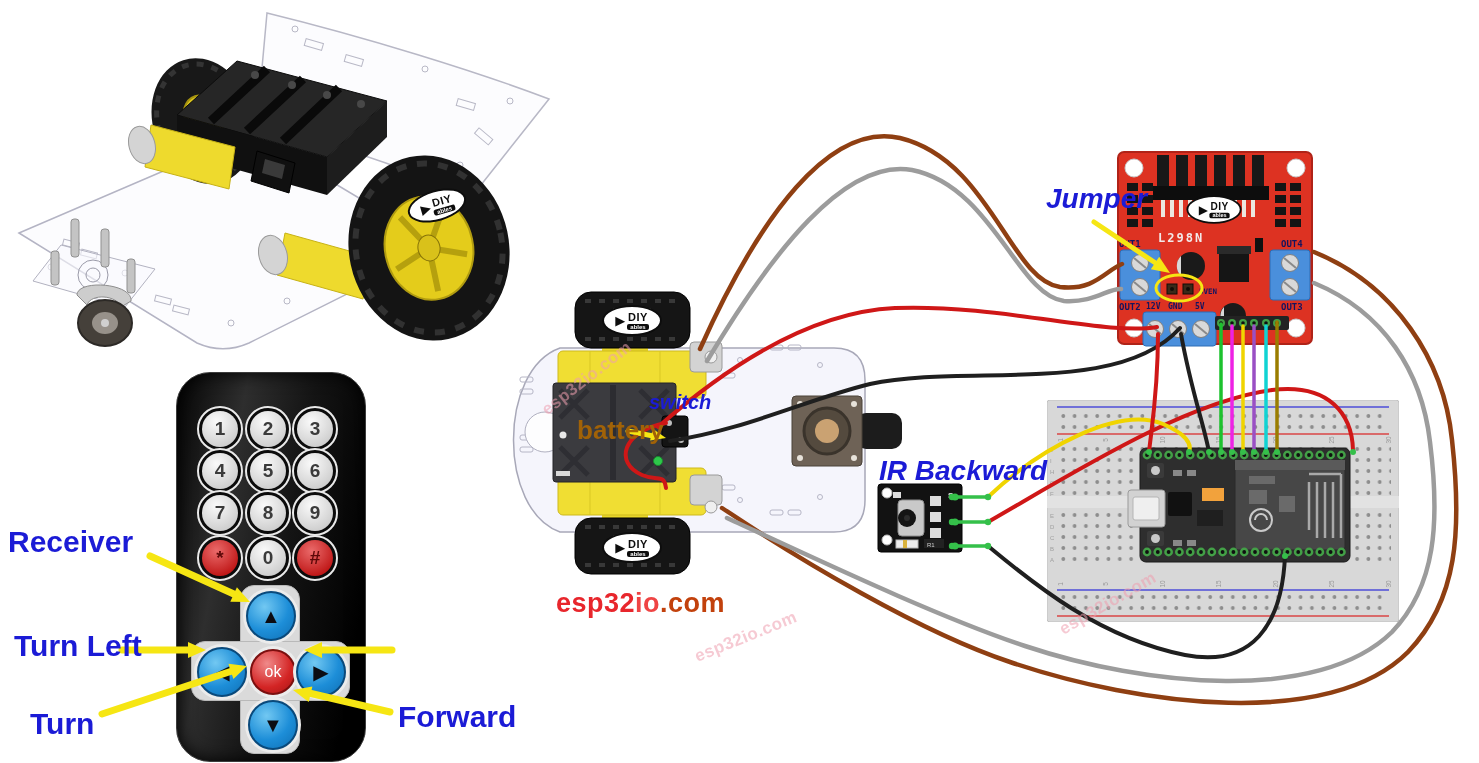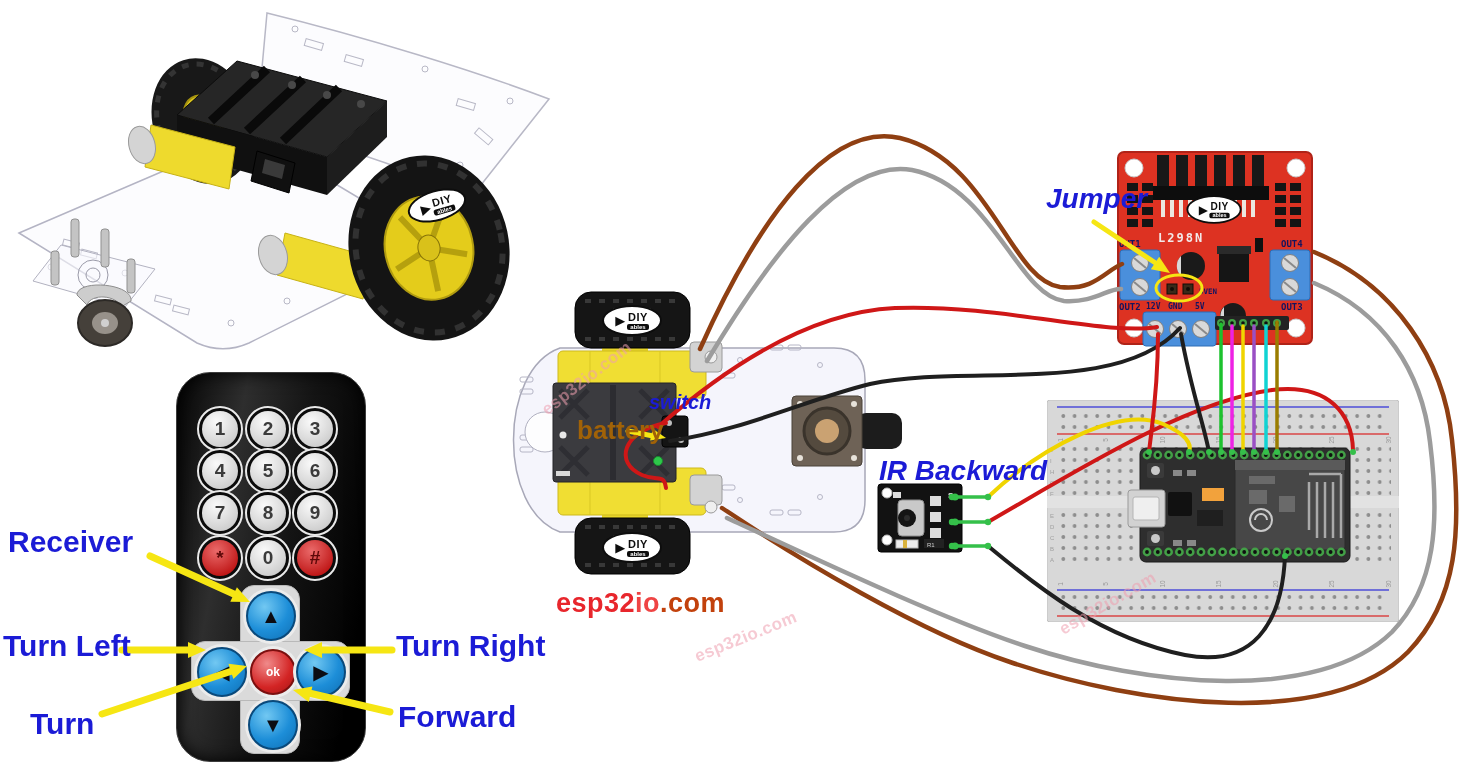--- a/index.html
+++ b/index.html
@@ -26,21 +26,21 @@
         background:radial-gradient(circle at 40% 30%,#fafafa,#cfcfcf 75%,#b9b9b9);
         display:flex;align-items:center;justify-content:center;
         font-weight:700;font-size:19px;color:#3b3b3b;}
   .rbtn.red .cap{background:radial-gradient(circle at 40% 30%,#ea6a6a,#c01818 75%,#8f0f0f);color:#5c0808;}
   .dpad-v,.dpad-h{position:absolute;background:#dadada;border:1px solid #b9b9b9;border-radius:14px;}
   .dbtn{position:absolute;width:46px;height:46px;border-radius:50%;
         background:radial-gradient(circle at 36% 30%,#72c8f2,#1d8ed8 55%,#0f6fb4);
         border:2px solid #0a4a7c;box-shadow:0 0 0 3px #ececec;
         display:flex;align-items:center;justify-content:center;color:#0c0c12;font-size:20px;}
   .dbtn.ok{width:42px;height:42px;background:radial-gradient(circle at 36% 30%,#f08a8a,#d32424 60%,#a51515);
-        border:2px solid #7c0f0f;color:#fff;font-weight:700;font-size:12px;}
+        border:2px solid #7c0f0f;color:#fff;font-weight:400;font-size:16px;}
   
   .diy{position:absolute;width:56px;height:27px;background:#fff;border:2px solid #0d0d0d;border-radius:50%;
        display:flex;align-items:center;justify-content:center;gap:2px;color:#0d0d0d;}
   .diy .play{font-size:13px;line-height:1;}
   .diy .col{display:flex;flex-direction:column;align-items:center;line-height:1;}
   .diy .t{font-weight:700;font-size:11px;letter-spacing:.5px;}
   .diy .a{font-size:6px;font-weight:700;background:#0d0d0d;color:#fff;padding:0 3px;border-radius:2px;margin-top:1px;}
   .diy.dark{background:#0d0d0d;border-color:#f2f2f2;color:#fff;}
   .diy.dark .a{background:#fff;color:#0d0d0d;}
 </style>
@@ -691,23 +691,22 @@
       <polygon points="206,650 188,642 188,658"></polygon>
       <polygon points="247,666 233.4,678.9 228.4,663.7"></polygon>
       <polygon points="304,650 322,642 322,658"></polygon>
       <polygon points="293,690 312.4,686.4 308.7,702"></polygon>
       <polygon points="666,438 650.1,440.6 652.7,428.8"></polygon>
       <polygon points="1170,273 1150.8,269.2 1159.2,256.8"></polygon>
     </g>
   </svg>
 
   <div class="lbl big" style="left:8px;top:526px">Receiver</div>
-  <div class="lbl big" style="left:3px;top:630px">Turn Left</div>
+  <div class="lbl big" style="left:14px;top:630px">Turn Left</div>
   <div class="lbl big" style="left:30px;top:708px">Turn</div>
-  <div class="lbl big" style="left:396px;top:630px">Turn Right</div>
   <div class="lbl big" style="left:398px;top:701px">Forward</div>
   <div class="lbl med" style="left:1046px;top:184px">Jumper</div>
   <div class="lbl med" style="left:879px;top:456px">IR Backward</div>
   <div class="lbl sm" style="left:649px;top:392px">switch</div>
   <div class="lbl yellow" style="left:577px;top:417px">battery</div>
 
   <div class="site">
     <span class="r">esp32</span><span class="g">io</span><span class="n">.com</span>
   </div>
 

